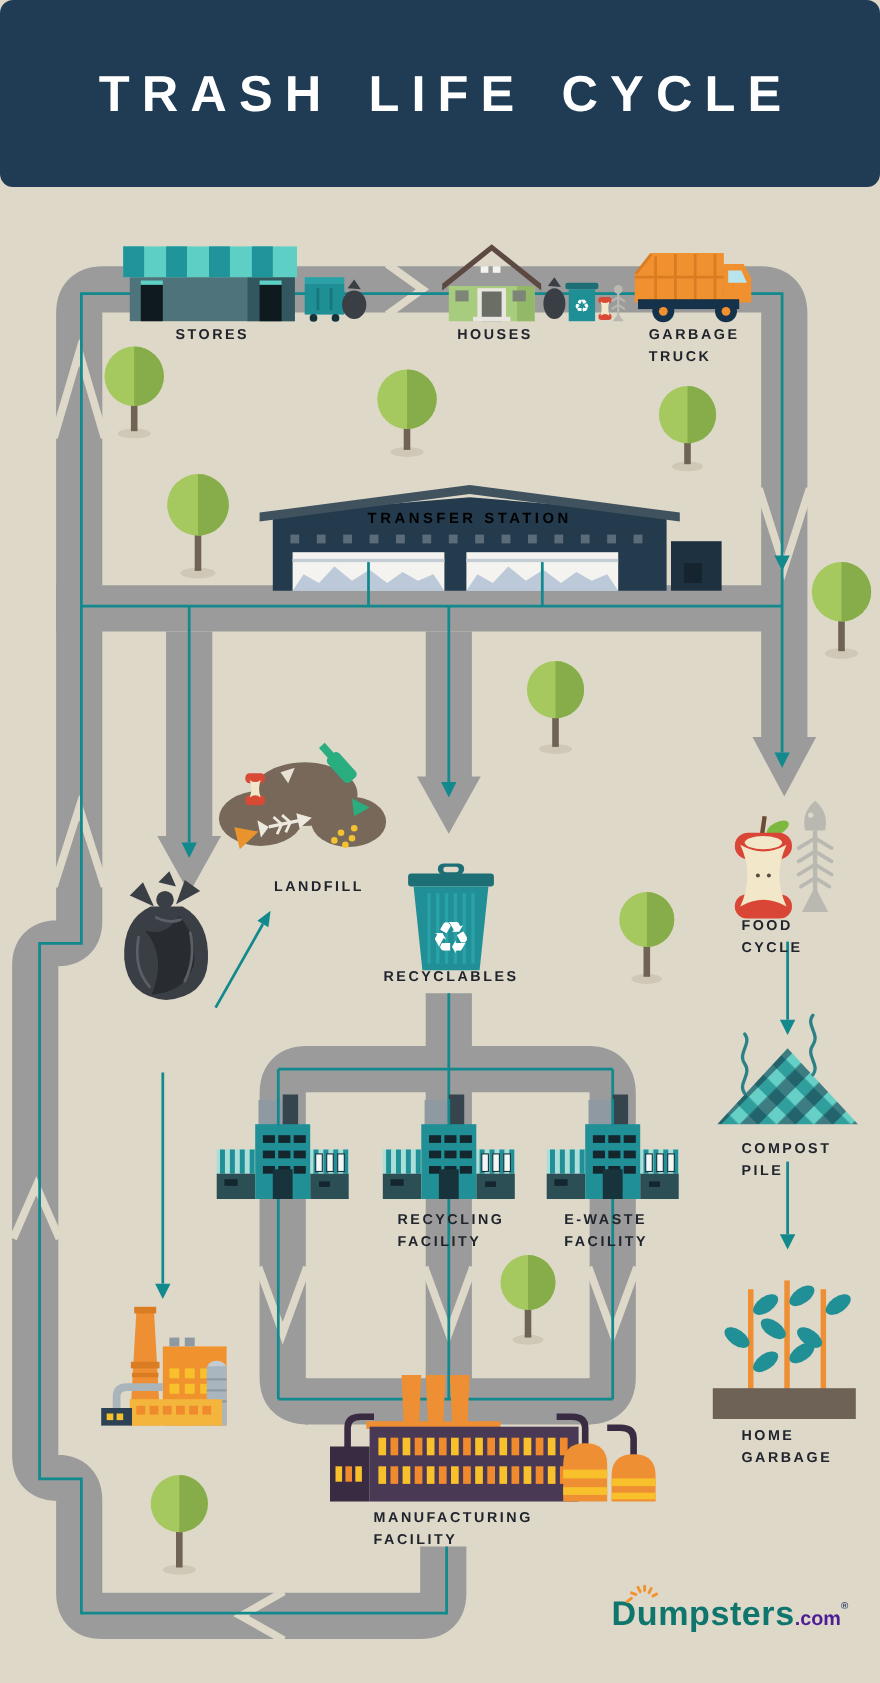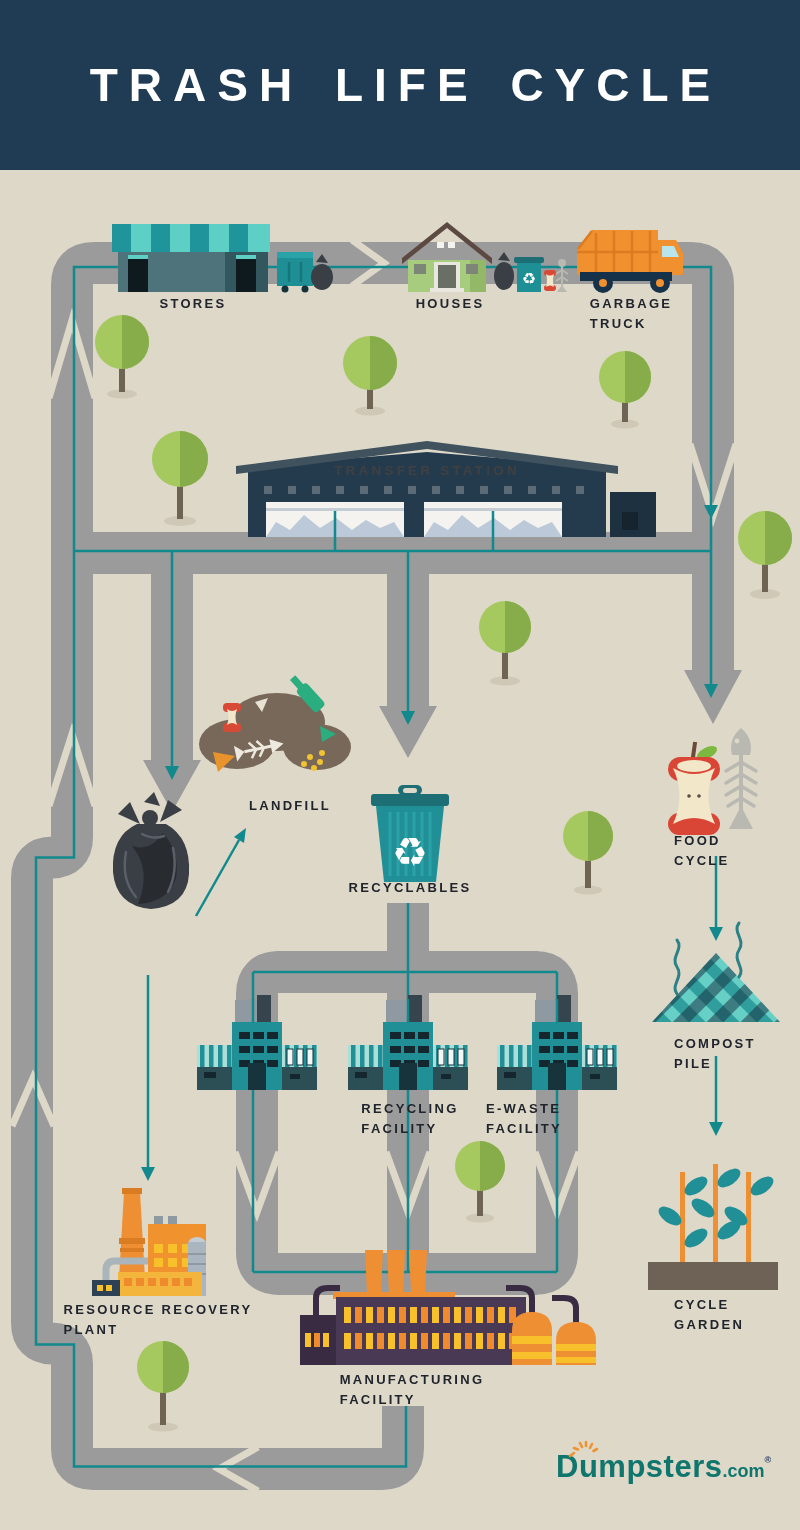--- a/index.html
+++ b/index.html
@@ -1,28 +1,28 @@
 <!DOCTYPE html>
 <html><head>
 <meta charset="utf-8">
 <style>
   html,body{margin:0;padding:0;background:#ded8c9;}
   .stage{position:relative;width:800px;height:1530px;background:#ded8c9;overflow:hidden;
          font-family:"Liberation Sans",sans-serif;}
   .header{position:absolute;left:0;top:0;width:800px;height:170px;background:#203c55;
-          display:flex;align-items:center;justify-content:center;}
+          display:flex;align-items:center;justify-content:center;border-radius:12px;}
   .title{color:#ffffff;font-size:46px;font-weight:700;letter-spacing:11px;word-spacing:8px;
          padding-left:11px;white-space:nowrap;}
   .diagram{position:absolute;left:0;top:0;}
   .lbl{position:absolute;transform:translateX(-50%);color:#20242c;font-size:13px;font-weight:700;
        letter-spacing:2.3px;line-height:1.55;text-align:left;white-space:pre-line;}
-  .lbl-white{color:#404040;font-size:13.5px;letter-spacing:3.2px;}
+  .lbl-white{color:#000000;font-size:13.5px;letter-spacing:3.2px;}
   .logo{position:absolute;left:556px;top:1449px;white-space:nowrap;}
   .logo .brand{font-size:31px;font-weight:700;color:#0f766e;letter-spacing:0.5px;}
-  .logo .suffix{font-size:18px;font-weight:700;color:#0f766e;}
+  .logo .suffix{font-size:18px;font-weight:700;color:#4c1d95;}
   .logo .reg{font-size:9px;font-weight:700;color:#2a3e63;vertical-align:14px;}
   .sunrays{position:absolute;left:10px;top:-12px;}
 </style>
 </head>
 <body>
 
 <div class="stage">
 
   <div class="header">
     <div class="title">TRASH LIFE CYCLE</div>
@@ -600,27 +600,25 @@
   <div class="lbl" style="left:450px;top:294px">HOUSES</div>
   <div class="lbl" style="left:631px;top:294px">GARBAGE
 TRUCK</div>
   <div class="lbl lbl-white" style="left:427px;top:461px">TRANSFER STATION</div>
   <div class="lbl" style="left:290px;top:796px">LANDFILL</div>
   <div class="lbl" style="left:410px;top:878px">RECYCLABLES</div>
   <div class="lbl" style="left:716px;top:831px">FOOD CYCLE</div>
   <div class="lbl" style="left:716px;top:1034px">COMPOST PILE</div>
   <div class="lbl" style="left:410px;top:1099px">RECYCLING
 FACILITY</div>
-  <div class="lbl" style="left:524px;top:1099px">E-WASTE
+  <div class="lbl" style="left:551px;top:1099px">E-WASTE
 FACILITY</div>
-  <div class="lbl" style="left:158px;top:1300px">RESOURCE RECOVERY
-PLANT</div>
   <div class="lbl" style="left:412px;top:1370px">MANUFACTURING
 FACILITY</div>
-  <div class="lbl" style="left:716px;top:1295px">CYCLE GARDEN</div>
+  <div class="lbl" style="left:716px;top:1295px">HOME GARBAGE</div>
 
   <div class="logo">
     <svg class="sunrays" width="34" height="22" viewBox="0 0 34 22">
       <g stroke="#f0932f" stroke-width="2.6" stroke-linecap="round">
         <line x1="4" y1="19" x2="8" y2="16"></line>
         <line x1="8" y1="11" x2="12" y2="12.5"></line>
         <line x1="14" y1="6" x2="16" y2="10"></line>
         <line x1="20" y1="5" x2="20" y2="9"></line>
         <line x1="26" y1="7" x2="24" y2="11"></line>
         <line x1="31" y1="12" x2="27.5" y2="14"></line>

